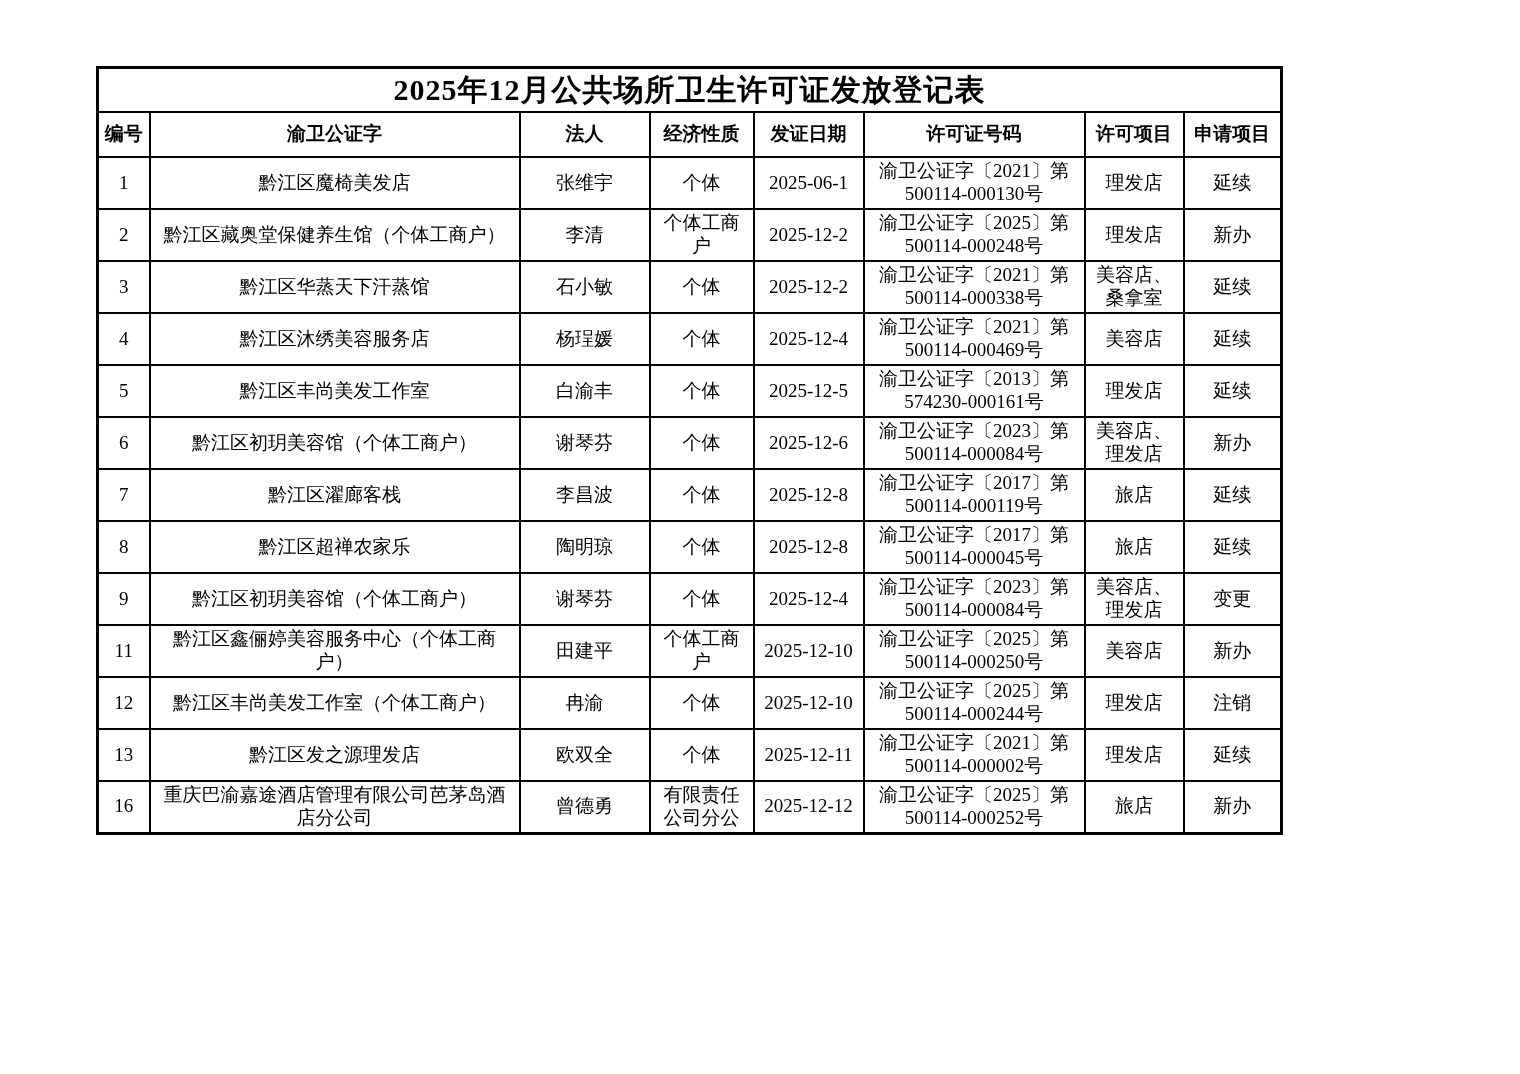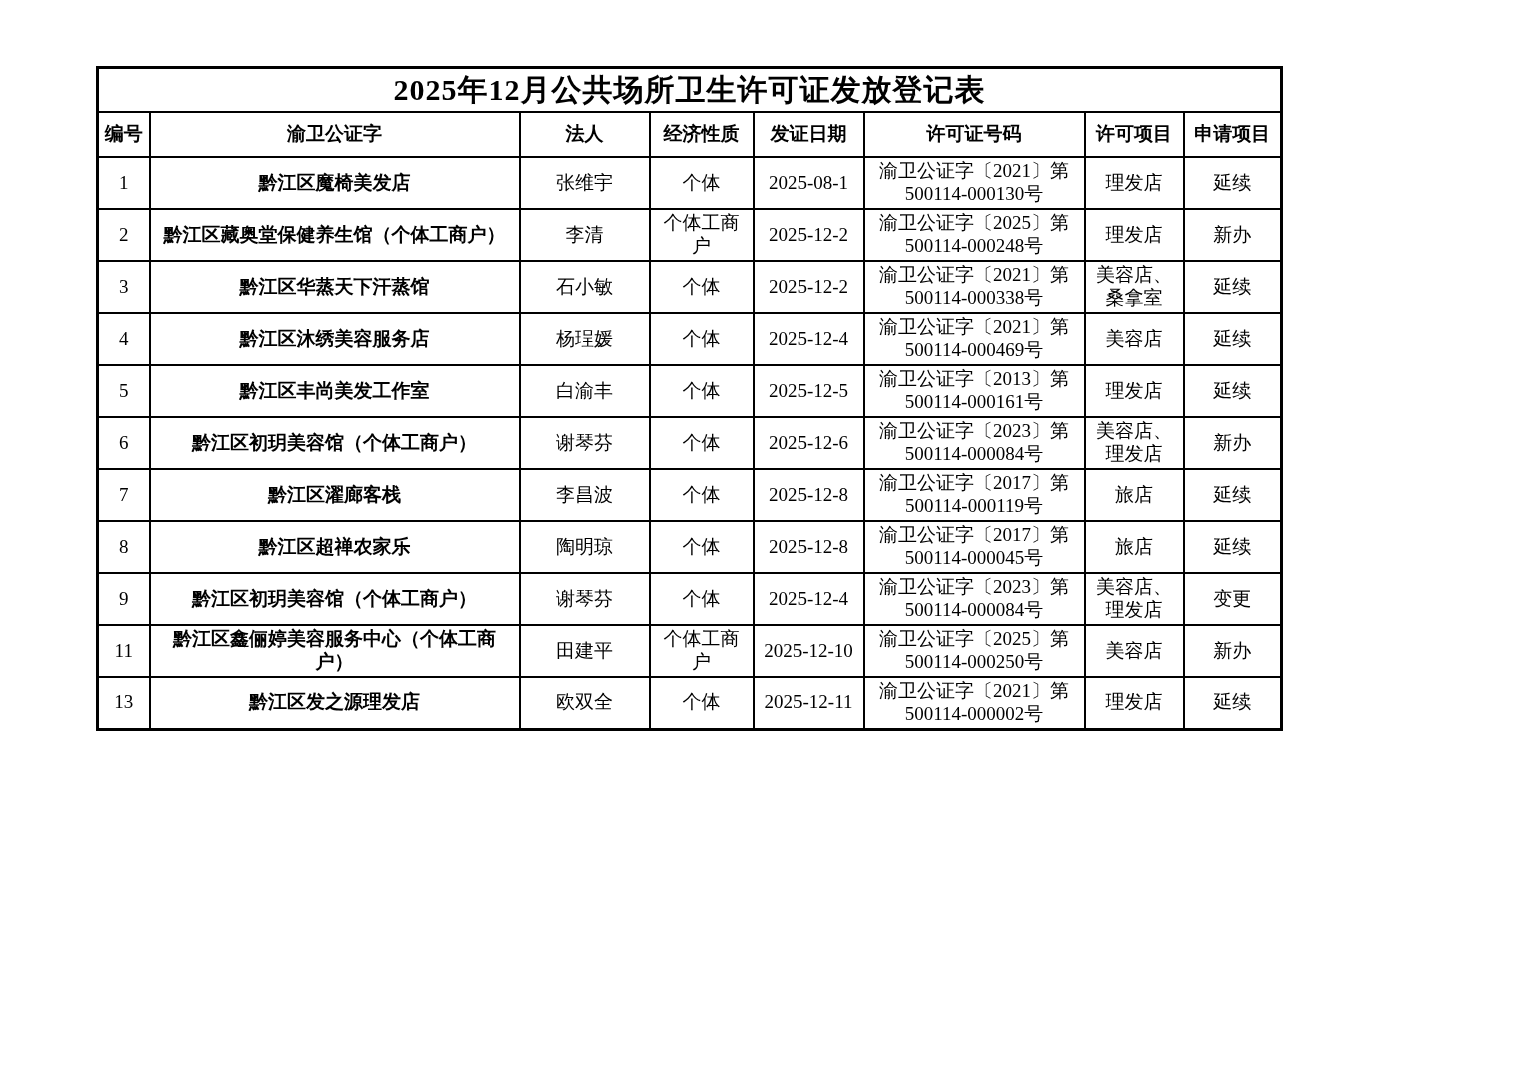--- a/index.html
+++ b/index.html
@@ -46,21 +46,20 @@
   .reg-table tr.header-row th {
     height: 41px;
     font-weight: bold;
     margin-top: 42px;
   }
   .reg-table tbody tr {
     height: 52px;
   }
   .reg-table td.c-name {
     padding: 1px 4px;
-    font-weight: bold;
   }
 </style>
 </head>
 <body>
 
 <div class="page">
   <table class="reg-table">
     <colgroup>
       <col style="width:52px">
       <col style="width:370px">
@@ -85,21 +84,21 @@
         <th>许可项目</th>
         <th>申请项目</th>
       </tr>
     </thead>
     <tbody id="table-body">
     <tr>
       <td class="c-no">1</td>
       <td class="c-name">黔江区魔椅美发店</td>
       <td class="c-legal">张维宇</td>
       <td class="c-econ">个体</td>
-      <td class="c-date">2025-08-1</td>
+      <td class="c-date">2025-06-1</td>
       <td class="c-permit">渝卫公证字〔2021〕第
 500114-000130号</td>
       <td class="c-items">理发店</td>
       <td class="c-apply">延续</td>
     </tr>
         <tr>
       <td class="c-no">2</td>
       <td class="c-name">黔江区藏奥堂保健养生馆（个体工商户）</td>
       <td class="c-legal">李清</td>
       <td class="c-econ">个体工商
@@ -133,21 +132,21 @@
       <td class="c-items">美容店</td>
       <td class="c-apply">延续</td>
     </tr>
         <tr>
       <td class="c-no">5</td>
       <td class="c-name">黔江区丰尚美发工作室</td>
       <td class="c-legal">白渝丰</td>
       <td class="c-econ">个体</td>
       <td class="c-date">2025-12-5</td>
       <td class="c-permit">渝卫公证字〔2013〕第
-500114-000161号</td>
+574230-000161号</td>
       <td class="c-items">理发店</td>
       <td class="c-apply">延续</td>
     </tr>
         <tr>
       <td class="c-no">6</td>
       <td class="c-name">黔江区初玥美容馆（个体工商户）</td>
       <td class="c-legal">谢琴芬</td>
       <td class="c-econ">个体</td>
       <td class="c-date">2025-12-6</td>
       <td class="c-permit">渝卫公证字〔2023〕第
@@ -196,26 +195,49 @@
       <td class="c-legal">田建平</td>
       <td class="c-econ">个体工商
 户</td>
       <td class="c-date">2025-12-10</td>
       <td class="c-permit">渝卫公证字〔2025〕第
 500114-000250号</td>
       <td class="c-items">美容店</td>
       <td class="c-apply">新办</td>
     </tr>
         <tr>
+      <td class="c-no">12</td>
+      <td class="c-name">黔江区丰尚美发工作室（个体工商户）</td>
+      <td class="c-legal">冉渝</td>
+      <td class="c-econ">个体</td>
+      <td class="c-date">2025-12-10</td>
+      <td class="c-permit">渝卫公证字〔2025〕第
+500114-000244号</td>
+      <td class="c-items">理发店</td>
+      <td class="c-apply">注销</td>
+    </tr>
+        <tr>
       <td class="c-no">13</td>
       <td class="c-name">黔江区发之源理发店</td>
       <td class="c-legal">欧双全</td>
       <td class="c-econ">个体</td>
       <td class="c-date">2025-12-11</td>
       <td class="c-permit">渝卫公证字〔2021〕第
 500114-000002号</td>
       <td class="c-items">理发店</td>
       <td class="c-apply">延续</td>
+    </tr>
+        <tr>
+      <td class="c-no">16</td>
+      <td class="c-name">重庆巴渝嘉途酒店管理有限公司芭茅岛酒店分公司</td>
+      <td class="c-legal">曾德勇</td>
+      <td class="c-econ">有限责任
+公司分公</td>
+      <td class="c-date">2025-12-12</td>
+      <td class="c-permit">渝卫公证字〔2025〕第
+500114-000252号</td>
+      <td class="c-items">旅店</td>
+      <td class="c-apply">新办</td>
     </tr>
       </tbody>
   </table>
 
 </div>
 
 </body></html>

